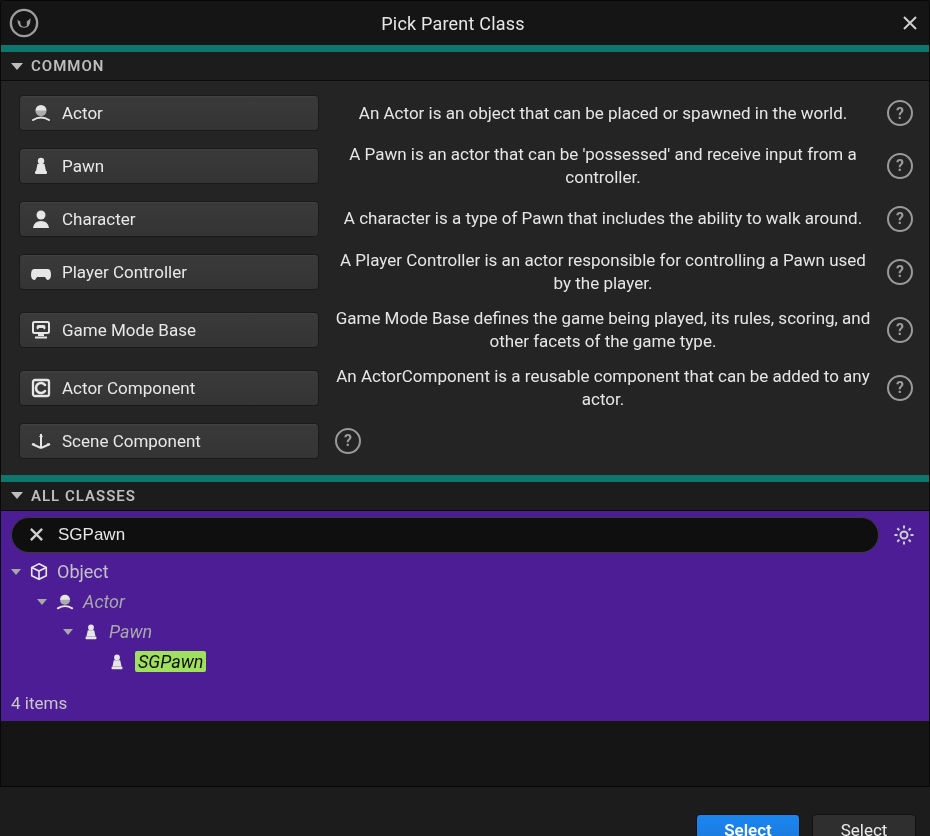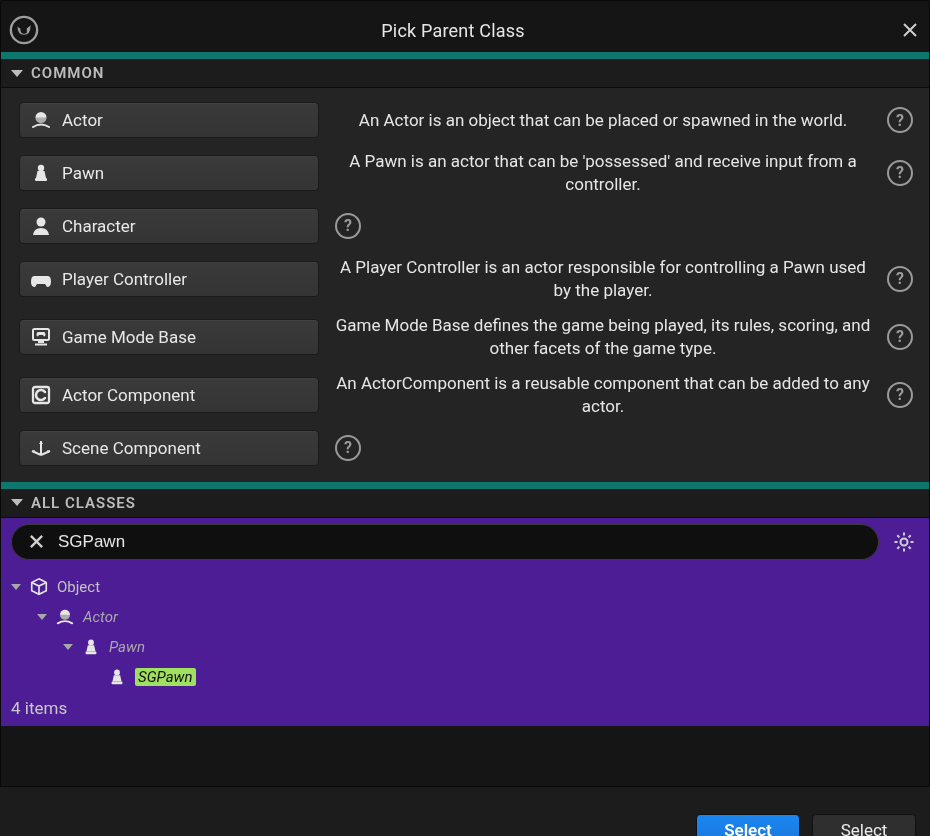--- a/index.html
+++ b/index.html
@@ -16,21 +16,20 @@
     border-radius: 4px;
   }
 
   
   .titlebar {
     height: 44px;
     display: flex;
     align-items: center;
     padding: 0 6px 0 8px;
     background: #151515;
-    margin-top: 7px;
   }
   .titlebar .ue-logo {
     width: 30px; height: 30px;
     margin-right: 10px;
   }
   .titlebar .title {
     flex: 1;
     text-align: center;
     color: #e6e6e6;
     font-size: 18px;
@@ -147,22 +146,22 @@
   }
   .gear-btn {
     width:30px;height:30px;
     display:flex;align-items:center;justify-content:center;
     color:#cfcfcf;
     cursor:pointer;
   }
   .gear-btn svg{width:22px;height:22px;}
 
   .tree {
-    margin-top:12px;
-    font-size:15px;
+    margin-top:4px;
+    font-size:18px;
     color:#c3c3c3;
   }
   .tree-row {
     display:flex;align-items:center;
     gap:8px;
     height:30px;
     cursor:pointer;
   }
   .tree-row .arrow-sm {
     width:0;height:0;
@@ -179,21 +178,21 @@
   .indent-3{padding-left:78px;}
   .tree-label.highlight{
     background:#a0e060;
     color:#101010;
     font-style:italic;
     padding:0 3px;
     border-radius:2px;
   }
 
   .item-count {
-    margin-top:6px;
+    margin-top:16px;
     color:#c8c8c8;
     font-size:17px;
   }
 
   
   .footer {
     height:50px;
     border-top:1px solid #080808;
     background:#1c1c1c;
     display:flex;
@@ -349,20 +348,21 @@
     </div>
     <div class="common-row">
       <div class="class-btn">
         <span class="icon">
           <svg viewBox="0 0 22 22">
             <use href="#ic-character"></use>
           </svg>
         </span>
         <span>Character</span>
      </div>
+     <div class="common-desc">A character is a type of Pawn that includes the ability to walk around.</div>
      <div class="help-btn">?</div>
     </div>
     <div class="common-row">
       <div class="class-btn">
         <span class="icon">
           <svg viewBox="0 0 22 22">
             <use href="#ic-controller"></use>
           </svg>
         </span>
         <span>Player Controller</span>

